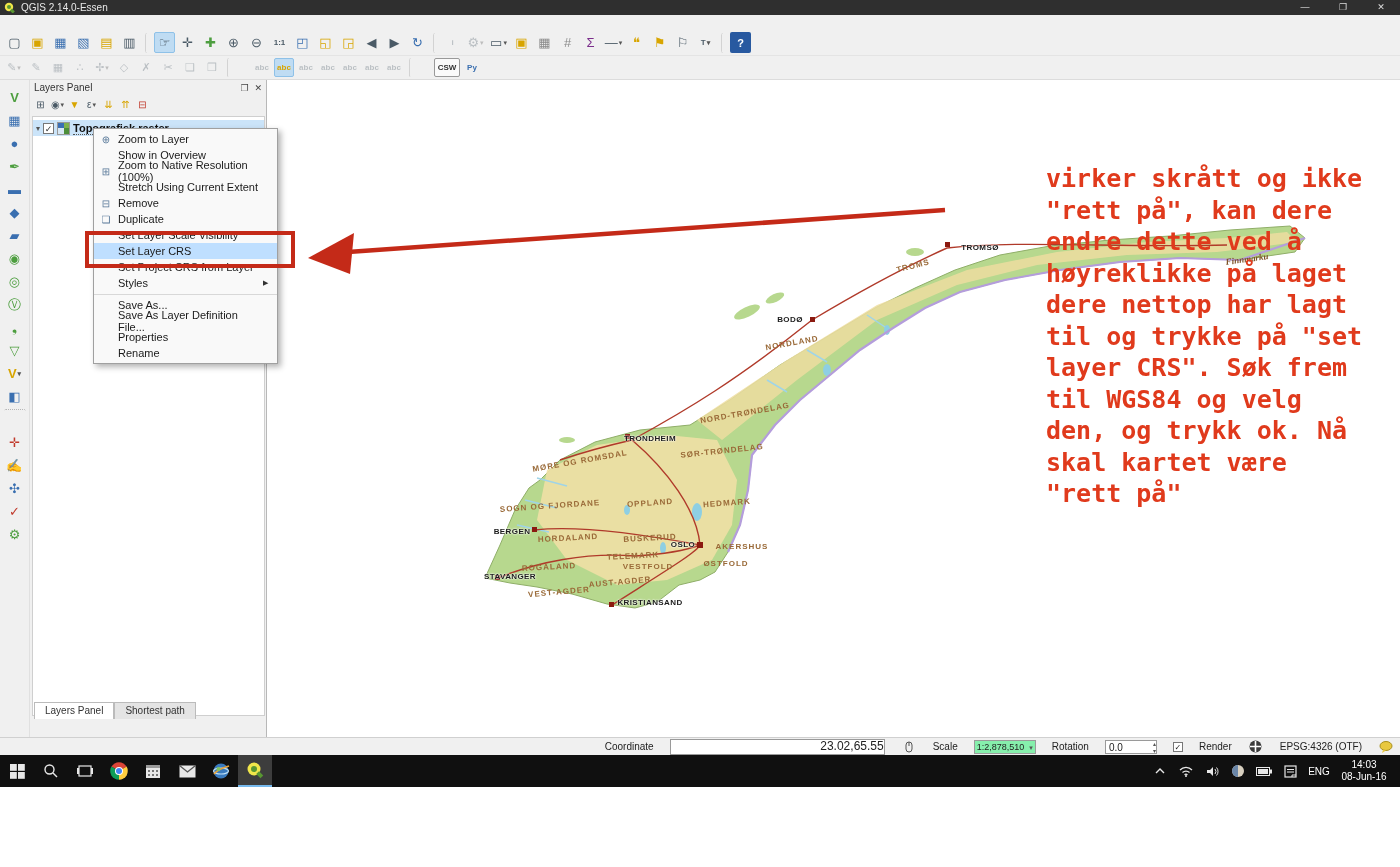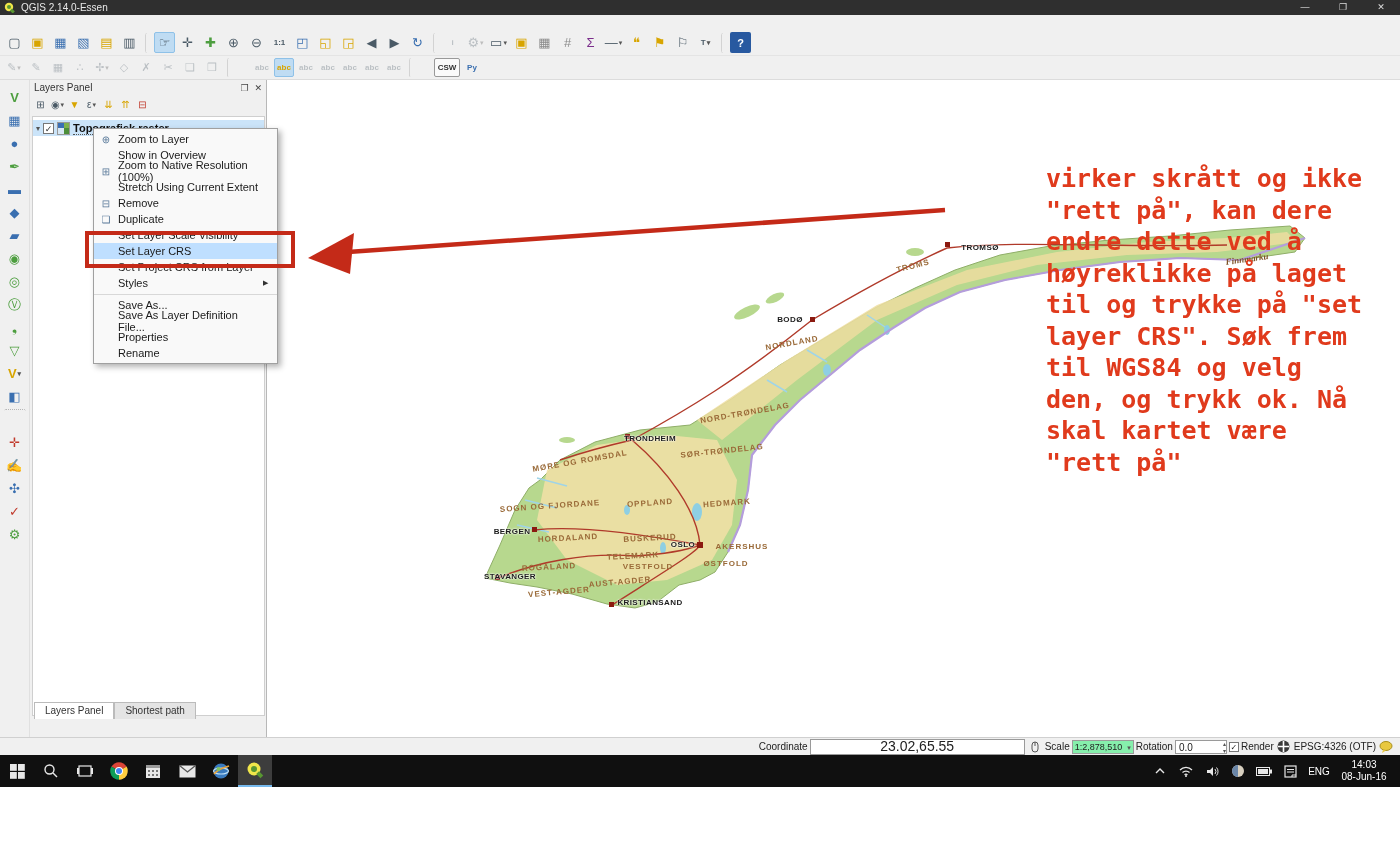--- a/index.html
+++ b/index.html
@@ -78,22 +78,22 @@
   .mi.sub .mi-arrow { visibility:visible; }
   .mi.hl { background:#bfdfff; }
   .mi.sep-before { border-top:1px solid #d8d8d8; margin-top:3px; padding-top:1px; height:19px; }
 
   
   .redbox { position:absolute; left:85px; top:231px; width:210px; height:37px; border:4px solid #c42a18; z-index:40; }
   .arrow-overlay { position:absolute; left:0; top:0; width:1400px; height:755px; pointer-events:none; z-index:35; }
 
   
   .statusbar { position:absolute; left:0; top:737px; width:1400px; height:18px; background:#f0f0f0; border-top:1px solid #d0d0d0; display:flex; align-items:center; font-size:10px; color:#222; }
-  .sb-right { margin-left:auto; display:flex; align-items:center; gap:2px; padding-right:6px; }
-  .sb-input { width:215px; height:16px; border:1px solid #9a9a9a; background:#fff; text-align:center; font-size:14px; line-height:13px; }
+  .sb-right { margin-left:auto; display:flex; align-items:center; gap:16px; padding-right:6px; }
+  .sb-input { width:215px; height:16px; border:1px solid #9a9a9a; background:#fff; text-align:right; font-size:12px; line-height:13px; }
   .sb-combo { width:62px; height:14px; border:1px solid #9a9a9a; background:#86efac; font-size:9px; line-height:13px; padding:0 2px; display:flex; }
   .sb-combo i { font-style:normal; margin-left:auto; font-size:7px; color:#555; }
   .sb-spin { width:52px; height:14px; border:1px solid #9a9a9a; background:#fff; font-size:10px; line-height:13px; padding-left:3px; display:flex; }
   .sb-spin i { font-style:normal; margin-left:auto; font-size:6px; color:#555; line-height:7px; }
   .sb-cbx { width:10px; height:10px; border:1px solid #777; background:#fff; font-size:8px; line-height:9px; text-align:center; }
   .sb-ic { width:16px; height:14px; display:inline-flex; align-items:center; justify-content:center; }
 
   
   .taskbar { position:absolute; left:0; top:755px; width:1400px; height:32px; background:#101010; display:flex; align-items:center; z-index:60; }
   .tk { width:34px; height:32px; display:flex; align-items:center; justify-content:center; }
@@ -318,21 +318,21 @@
         <span class="maplabel city" style="position: absolute; left: 523px; top: 239px;">BODØ</span>
         <span class="maplabel city" style="position: absolute; left: 383px; top: 358px;">TRONDHEIM</span>
         <span class="maplabel city" style="position: absolute; left: 245px; top: 451px;">BERGEN</span>
         <span class="maplabel city" style="position: absolute; left: 416px; top: 464px;">OSLO</span>
         <span class="maplabel city" style="position: absolute; left: 243px; top: 496px;">STAVANGER</span>
         <span class="maplabel city" style="position: absolute; left: 383px; top: 522px;">KRISTIANSAND</span>
     </div>
   </div>
 
   <div class="annotation">
-    <div>virker skrått og ikke</div><div>"rett på", kan dere</div><div>endre dette ved å</div><div>høyreklikke på laget</div><div>til og trykke på "set</div><div>layer CRS". Søk frem</div><div>til WGS84 og velg</div><div>den, og trykk ok. Nå</div><div>skal kartet være</div><div>"rett på"</div>
+    <div>virker skrått og ikke</div><div>"rett på", kan dere</div><div>endre dette ved å</div><div>høyreklikke på laget</div><div>dere nettop har lagt</div><div>til og trykke på "set</div><div>layer CRS". Søk frem</div><div>til WGS84 og velg</div><div>den, og trykk ok. Nå</div><div>skal kartet være</div><div>"rett på"</div>
   </div>
 
   <div class="ctxmenu">
 
       <div class="mi">
         <span class="mi-icon">⊕</span>
         <span class="mi-label">Zoom to Layer</span>
         <span class="mi-arrow">▶</span>
       </div>
 

